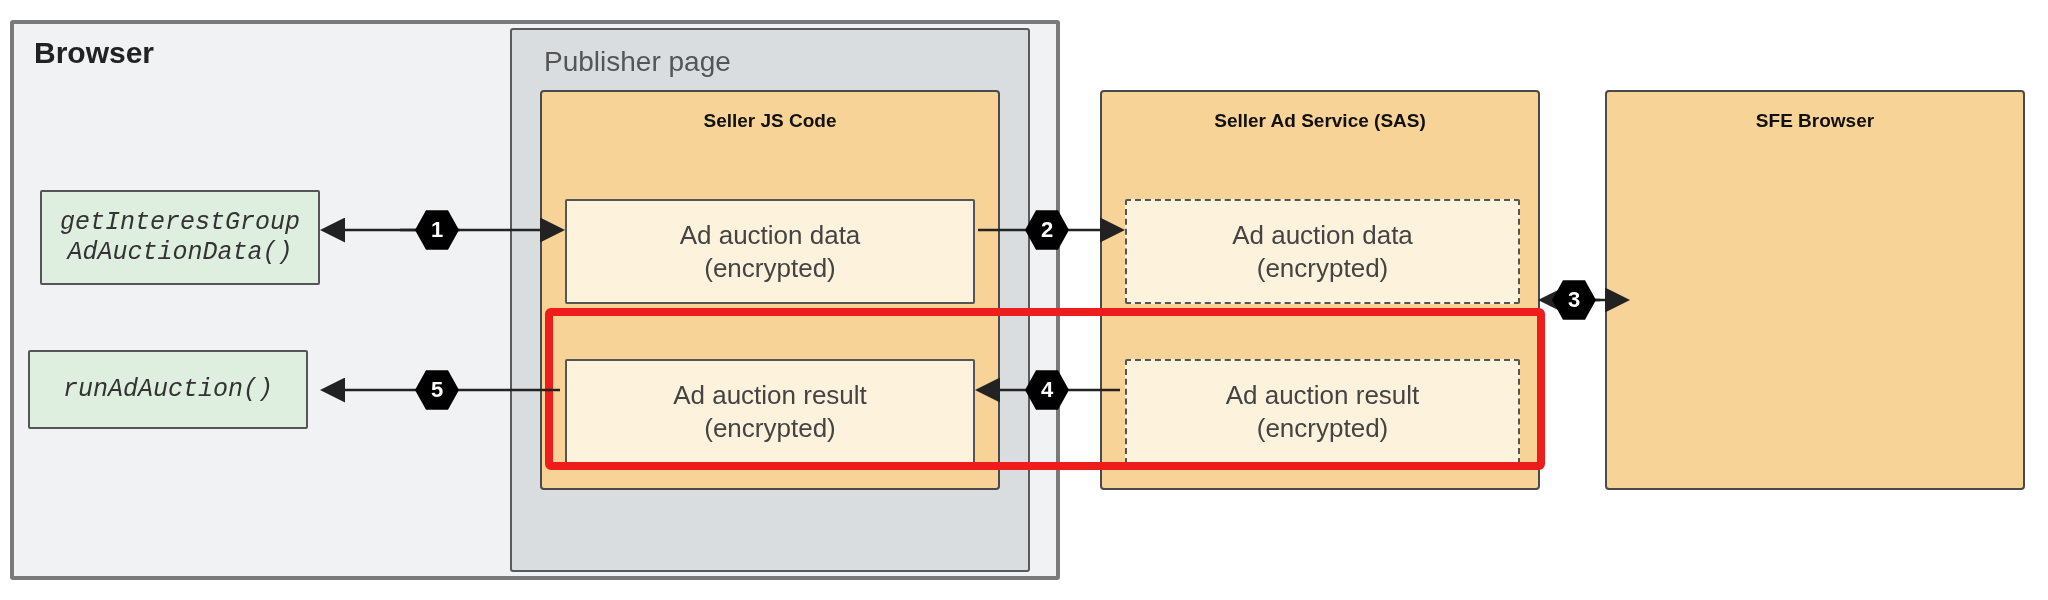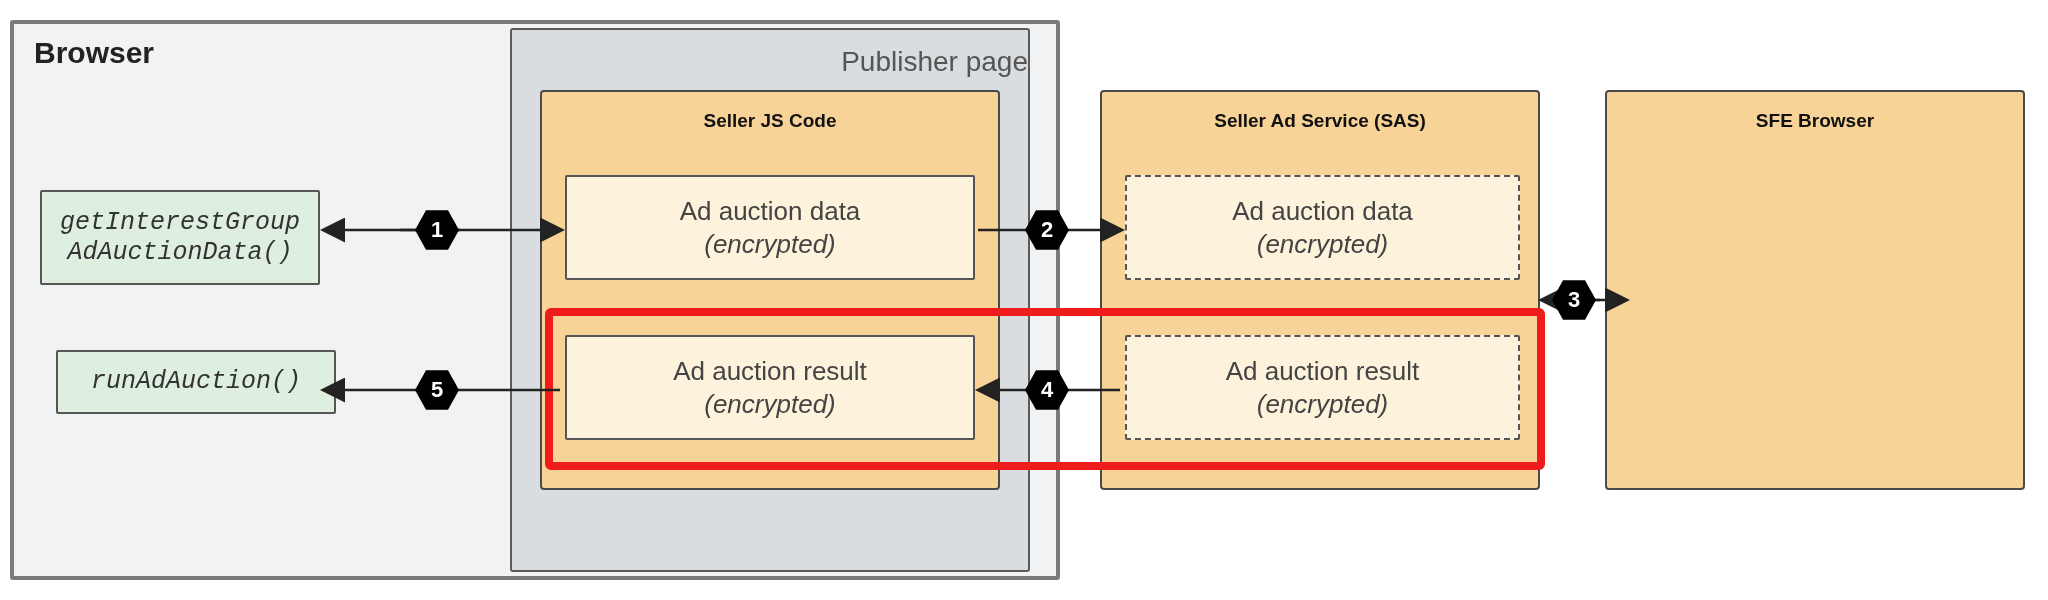--- a/index.html
+++ b/index.html
@@ -44,21 +44,21 @@
     width: 520px;
     height: 544px;
     background: #d9dde0;
     border: 2px solid #5a5a5a;
     border-radius: 3px;
   }
   .publisher-title {
     position: absolute;
     left: 0; right: 0;
     top: 16px;
-    text-align: right;
+    text-align: left;
     font-size: 28px;
     color: #555;
     margin-left: 32px;
   }
   
   .orange-box {
     position: absolute;
     background: #f8d397;
     border: 2px solid #4a4a4a;
     border-radius: 4px;
@@ -98,23 +98,24 @@
     border-radius: 2px;
     display: flex;
     flex-direction: column;
     align-items: center;
     justify-content: center;
     font-size: 26px;
     color: #444;
     line-height: 1.25;
     text-align: center;
     padding: 4px;
+    margin-top: 24px;
   }
   .cream-box.dashed { border-style: dashed; }
-  .cream-box .em { font-style: italic; }
+  .cream-box .em { }
   
   .green-box {
     position: absolute;
     background: #deefdf;
     border: 2px solid #555;
     border-radius: 2px;
     display: flex;
     align-items: center;
     justify-content: center;
     font-family: "Courier New", monospace;
@@ -186,21 +187,21 @@
   </div>
 
   <div class="orange-box sfe">
     <div class="title">SFE Browser</div>
   </div>
 
   <div class="green-box" style="left:40px; top:190px; width:280px; height:95px;">
     <span style="white-space:pre-line;">getInterestGroup
 AdAuctionData()</span>
   </div>
-  <div class="green-box" style="left:56px; top:350px; width:280px; height:64px;">
+  <div class="green-box" style="left:28px; top:350px; width:280px; height:79px;">
     <span>runAdAuction()</span>
   </div>
 
   <div class="cream-box" style="left:565px; top:175px; width:410px; height:105px;">
     <span>Ad auction data</span>
     <span class="em">(encrypted)</span>
   </div>
   <div class="cream-box" style="left:565px; top:335px; width:410px; height:105px;">
     <span>Ad auction result</span>
     <span class="em">(encrypted)</span>

